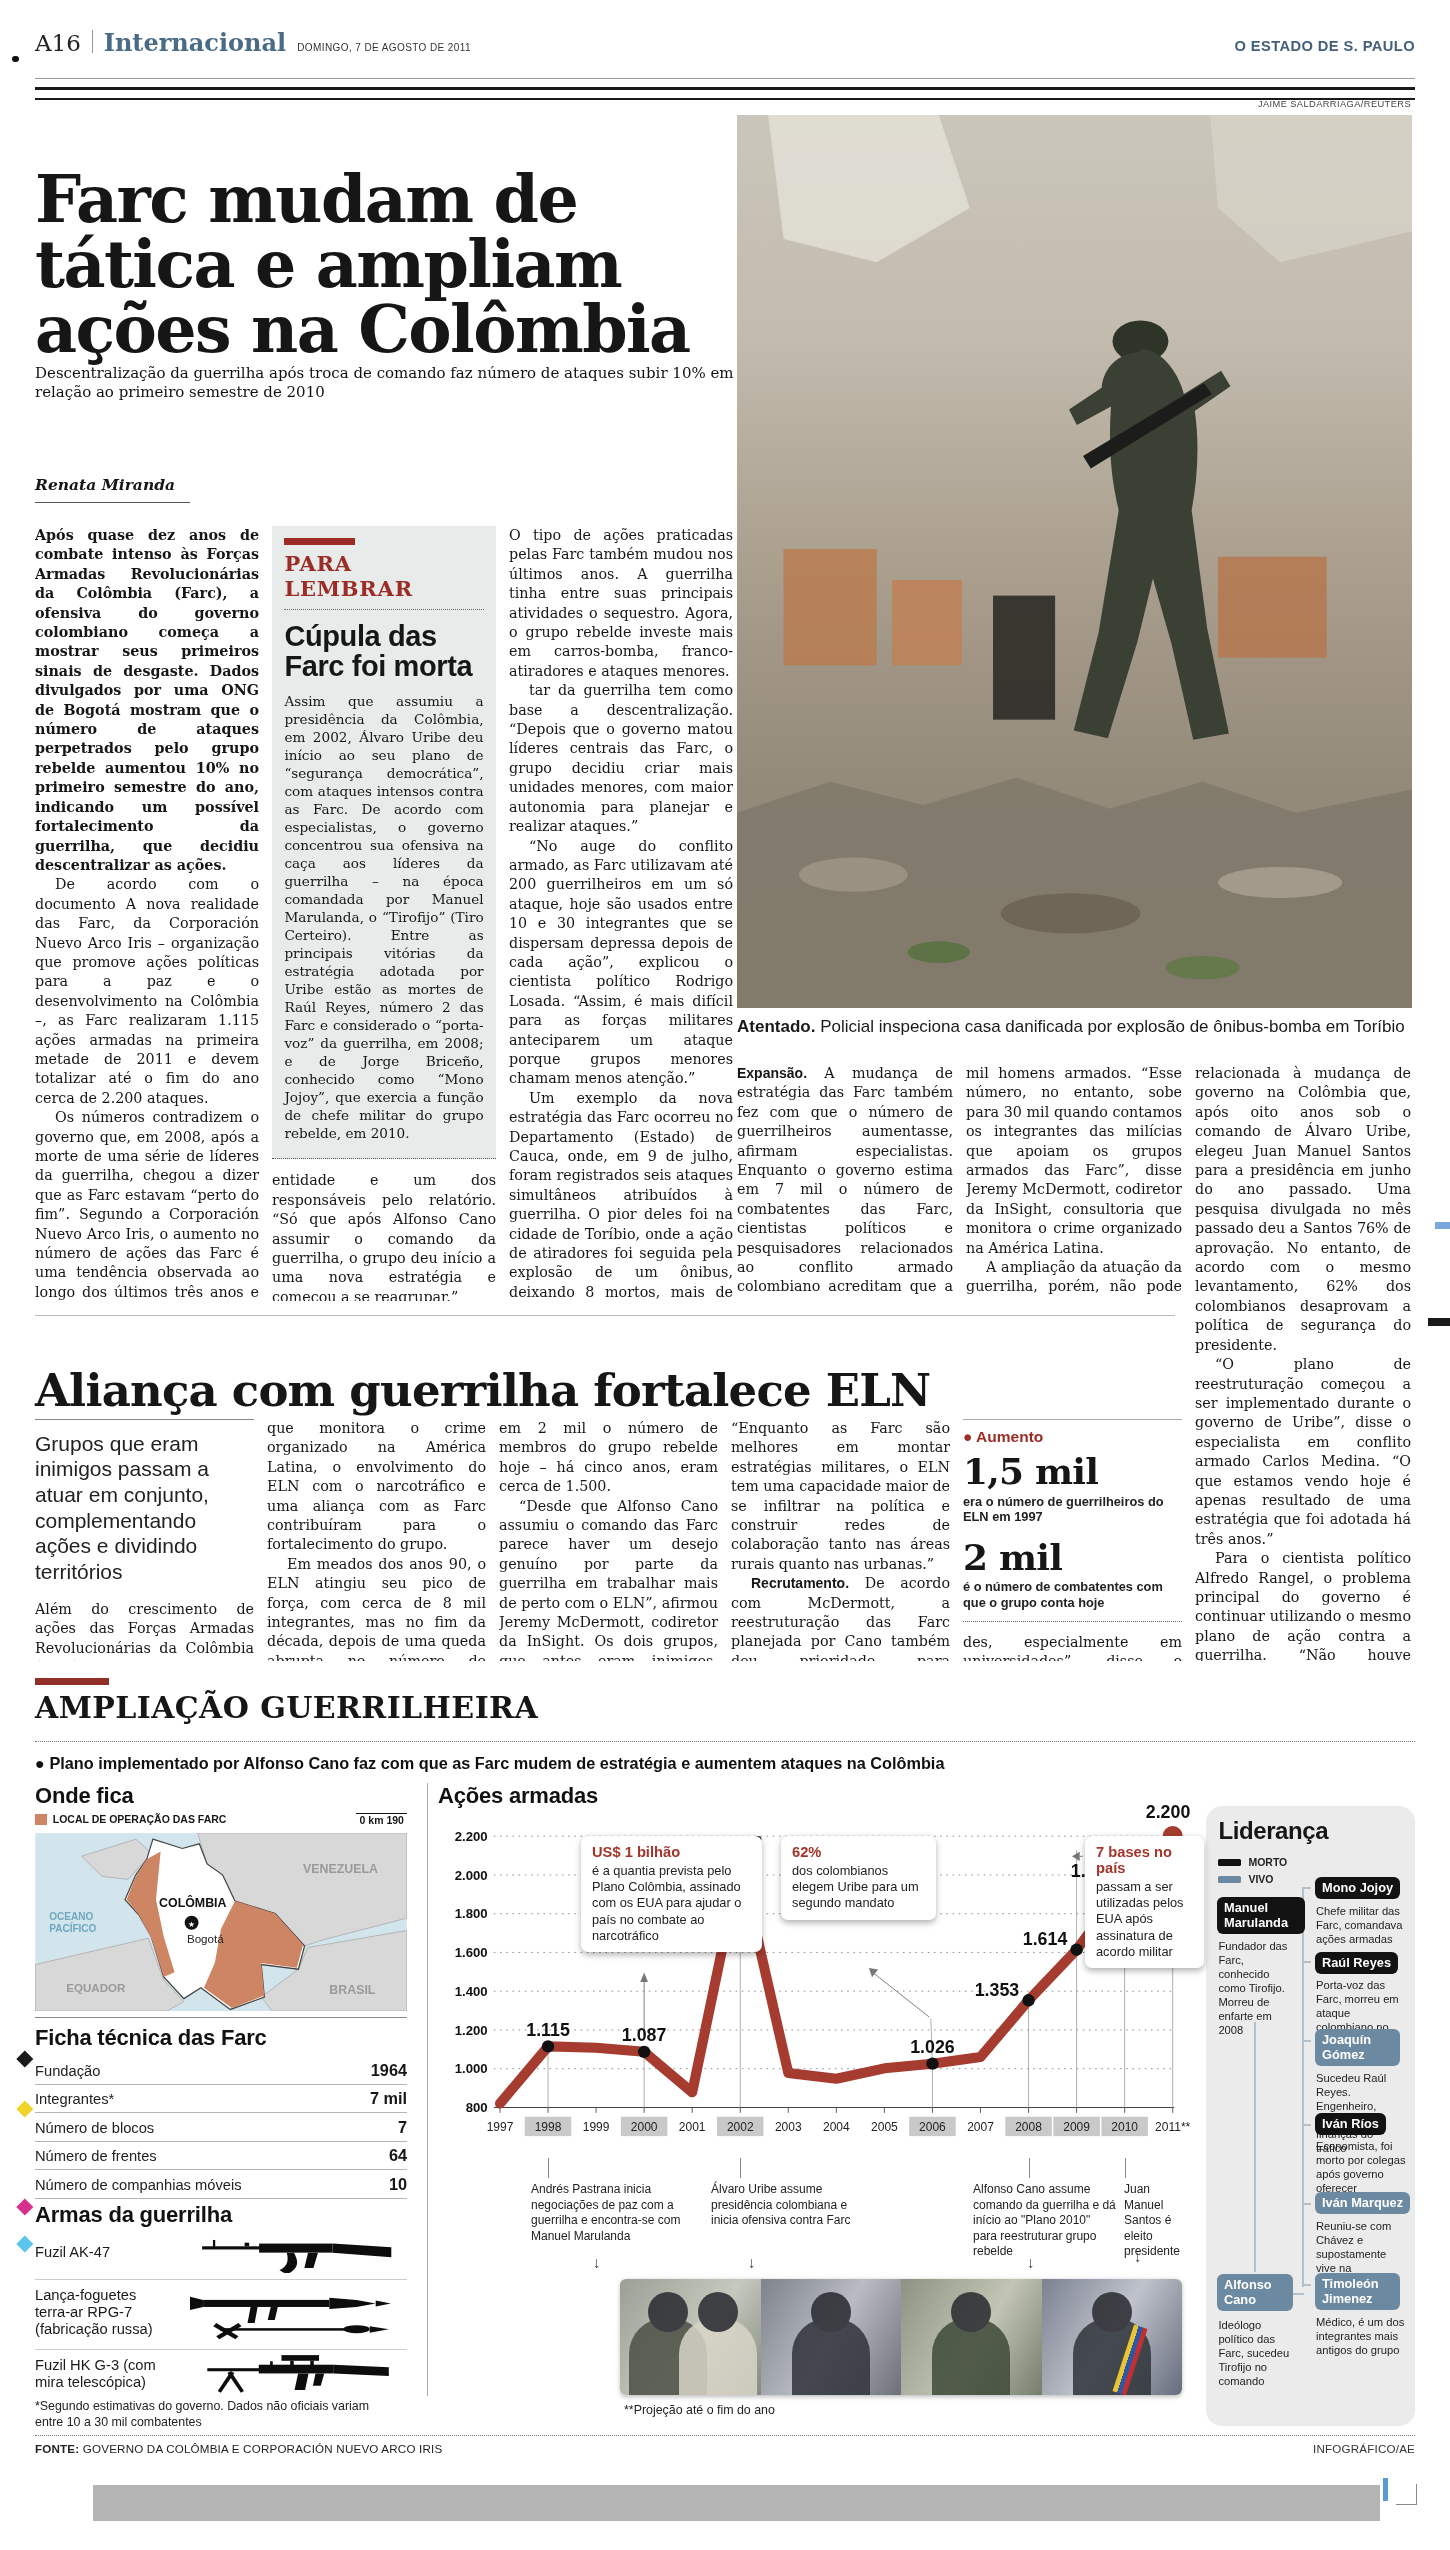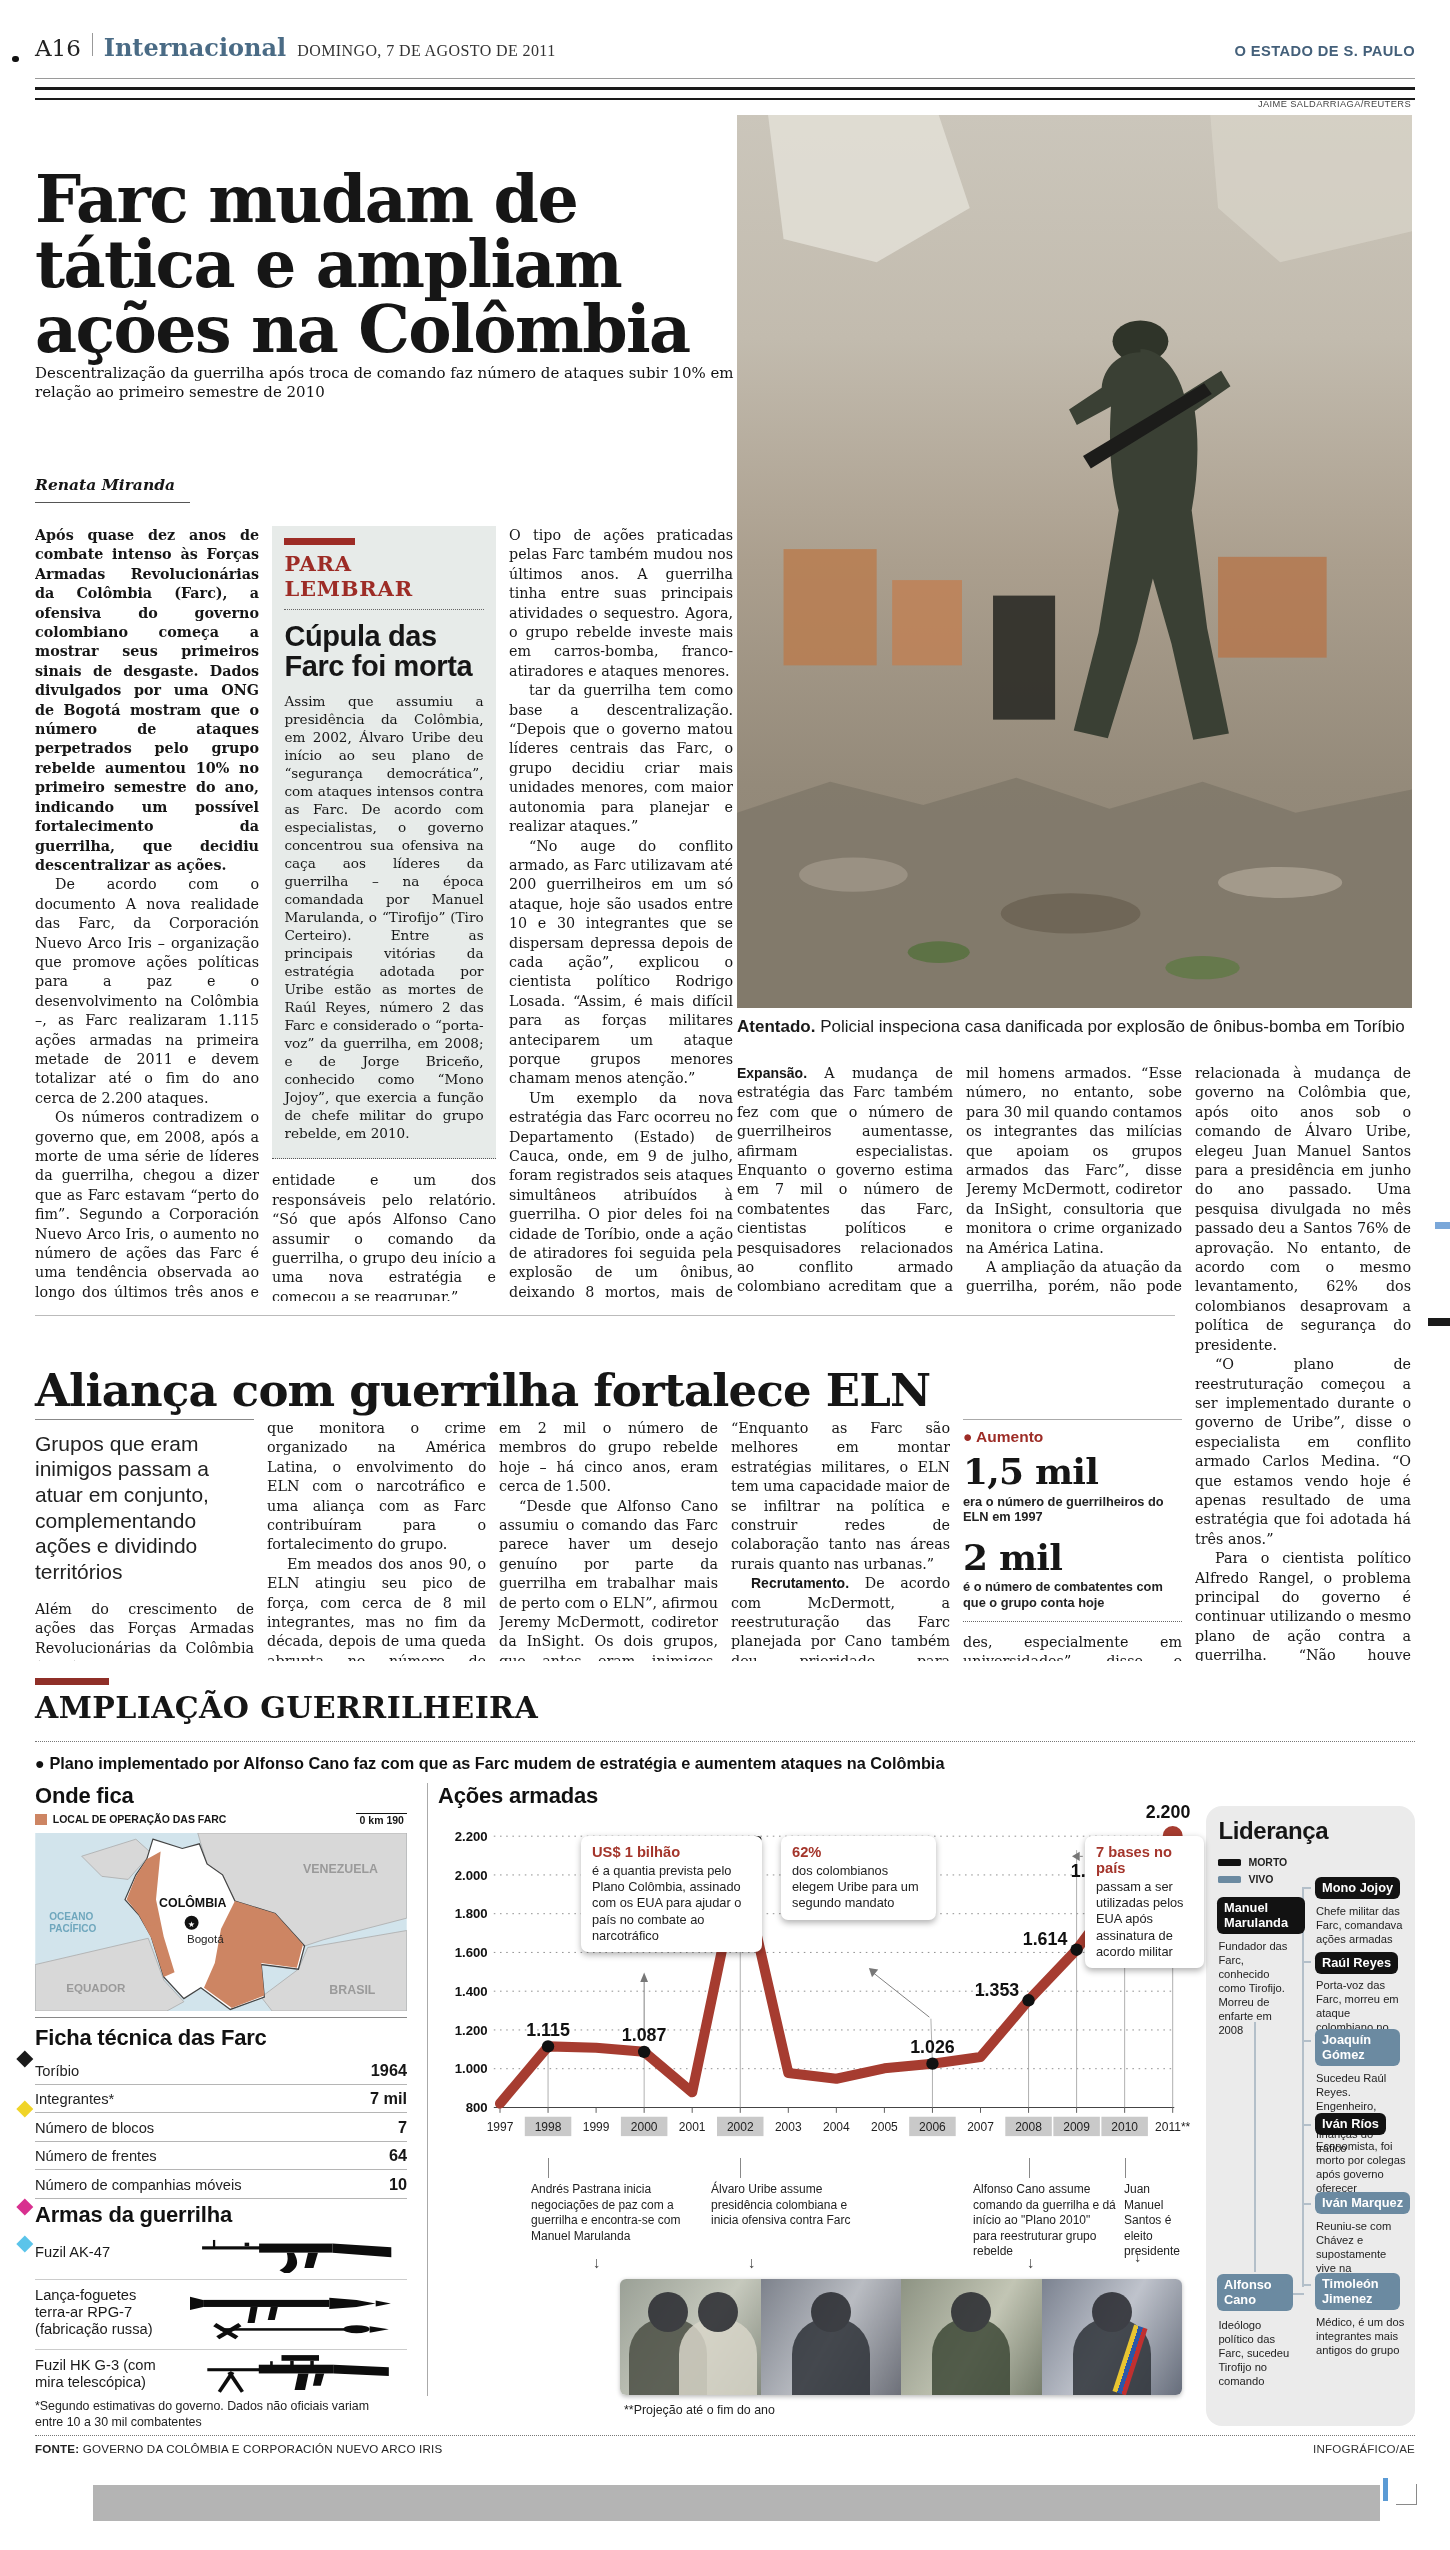--- a/index.html
+++ b/index.html
@@ -3,21 +3,21 @@
 <meta charset="utf-8">
 <style>
   html,body{margin:0;padding:0;background:#ffffff;}
   .page{position:relative;width:1450px;height:2550px;background:#fff;overflow:hidden;
         font-family:"DejaVu Serif","Liberation Serif",serif;color:#161616;}
   
   .hdr{position:absolute;top:26px;left:35px;right:35px;display:flex;align-items:baseline;}
   .hdr .pageno{font-size:23px;color:#222;}
   .hdr .sep{width:0.8px;height:23px;background:#999;margin:0 11px;align-self:center;}
   .hdr .section{font-size:24px;font-weight:bold;color:#4a6b85;}
-  .hdr .date{font-family:Liberation Serif, serif;font-size:16px;color:#333;
+  .hdr .date{font-family:Liberation Sans, sans-serif;font-size:10px;color:#333;
              letter-spacing:0.4px;margin-left:11px;margin-top:16px;}
   .hdr .masthead{margin-left:auto;font-family:"Liberation Sans","DejaVu Sans",sans-serif;
                  font-weight:bold;font-size:14.7px;color:#44607a;letter-spacing:0.4px;}
   .rule-thin{position:absolute;top:78px;left:35px;right:35px;height:0.8px;background:#9a9a9a;}
   .rule-black{position:absolute;top:87px;left:35px;right:35px;height:7.8px;
               border-top:3.1px solid #1a1a1a;border-bottom:2.3px solid #1a1a1a;}
   
   .headline{position:absolute;top:123px;left:35px;width:706px;font-size:65px;line-height:1.0;
             font-weight:bold;letter-spacing:-1.6px;}
   .subhead{position:absolute;top:364px;left:35px;width:702px;font-size:15px;line-height:1.27;color:#111;}
@@ -313,21 +313,21 @@
             <text x="40" y="206" font-size="15" font-weight="bold" fill="#9a9a9a">EQUADOR</text>
             <text x="380" y="208" font-size="16" font-weight="bold" fill="#9a9a9a">BRASIL</text>
             <text x="18" y="112" font-size="13" font-weight="bold" fill="#6fa7bd">OCEANO</text>
             <text x="18" y="128" font-size="13" font-weight="bold" fill="#6fa7bd">PACÍFICO</text>
           </svg>
         </div>
         <div class="lrule" style="top:234px"></div>
         <div class="sec-h ficha-title">Ficha técnica das Farc</div>
         <div class="ficha">
           <div class="frow">
-              <span class="fl">Toríbio</span>
+              <span class="fl">Fundação</span>
               <span class="fv">1964</span>
             </div>
           <div class="frow">
               <span class="fl">Integrantes*</span>
               <span class="fv">7 mil</span>
             </div>
           <div class="frow">
               <span class="fl">Número de blocos</span>
               <span class="fv">7</span>
             </div>

